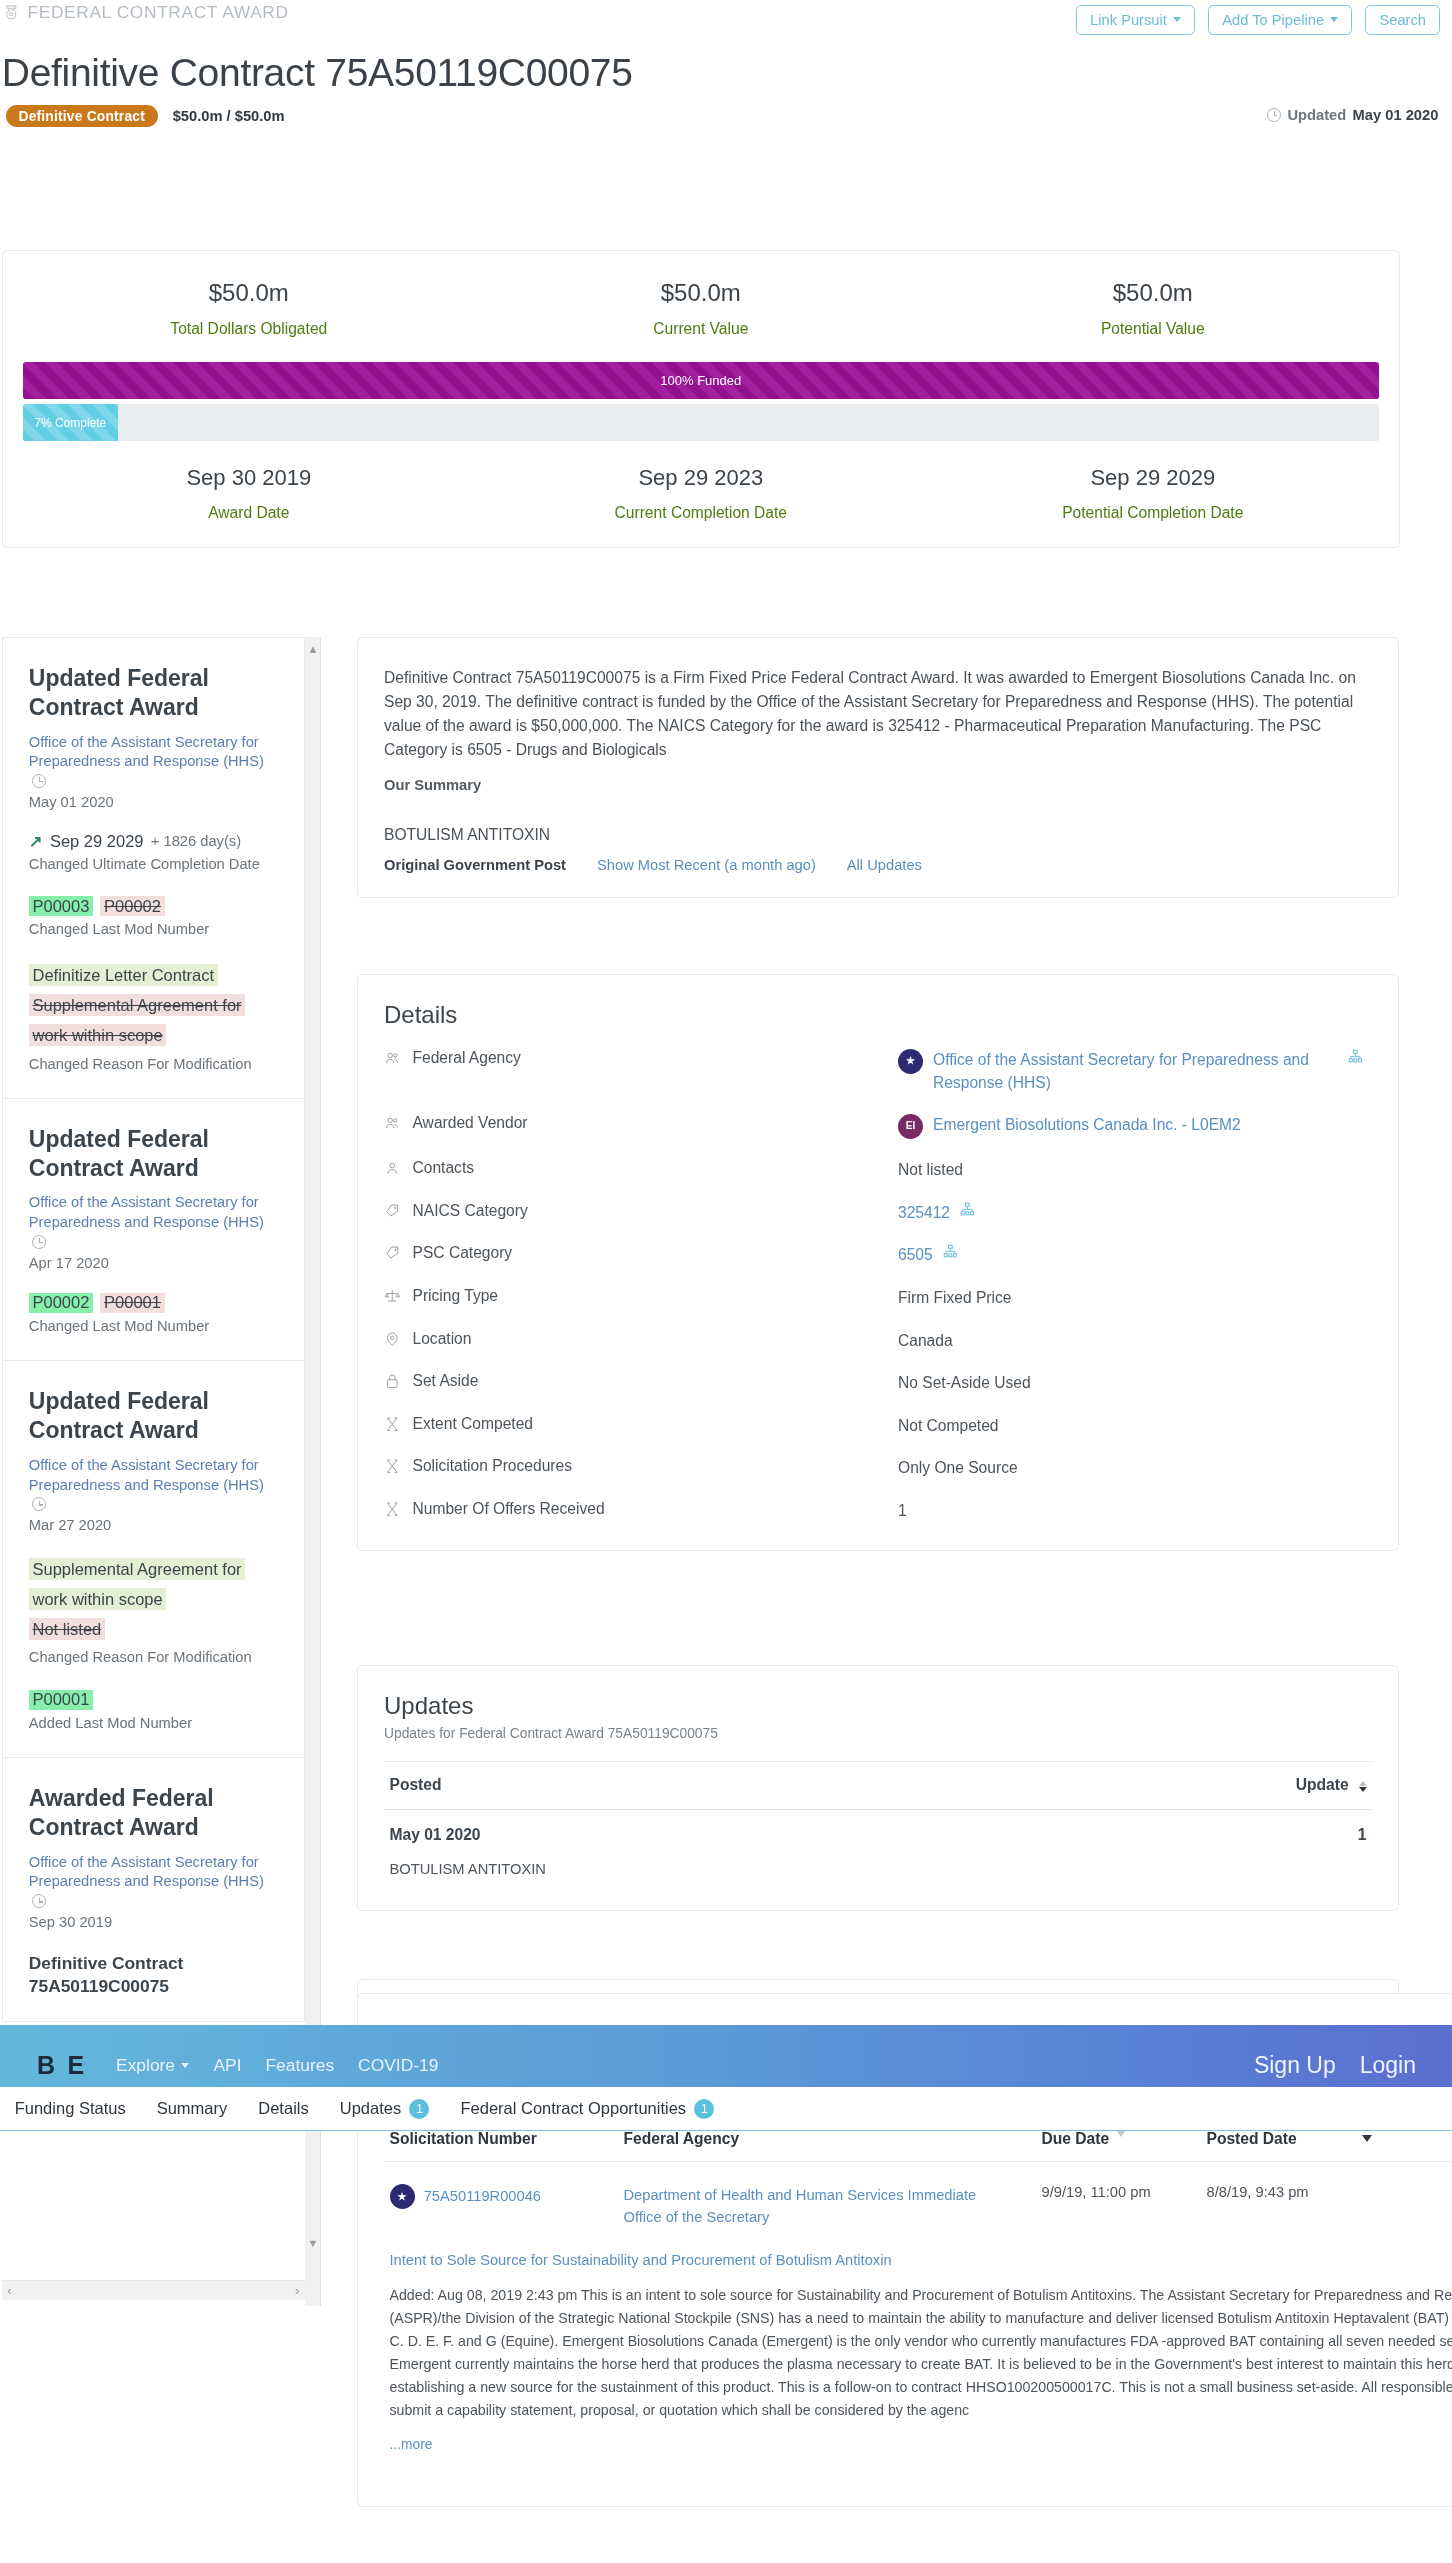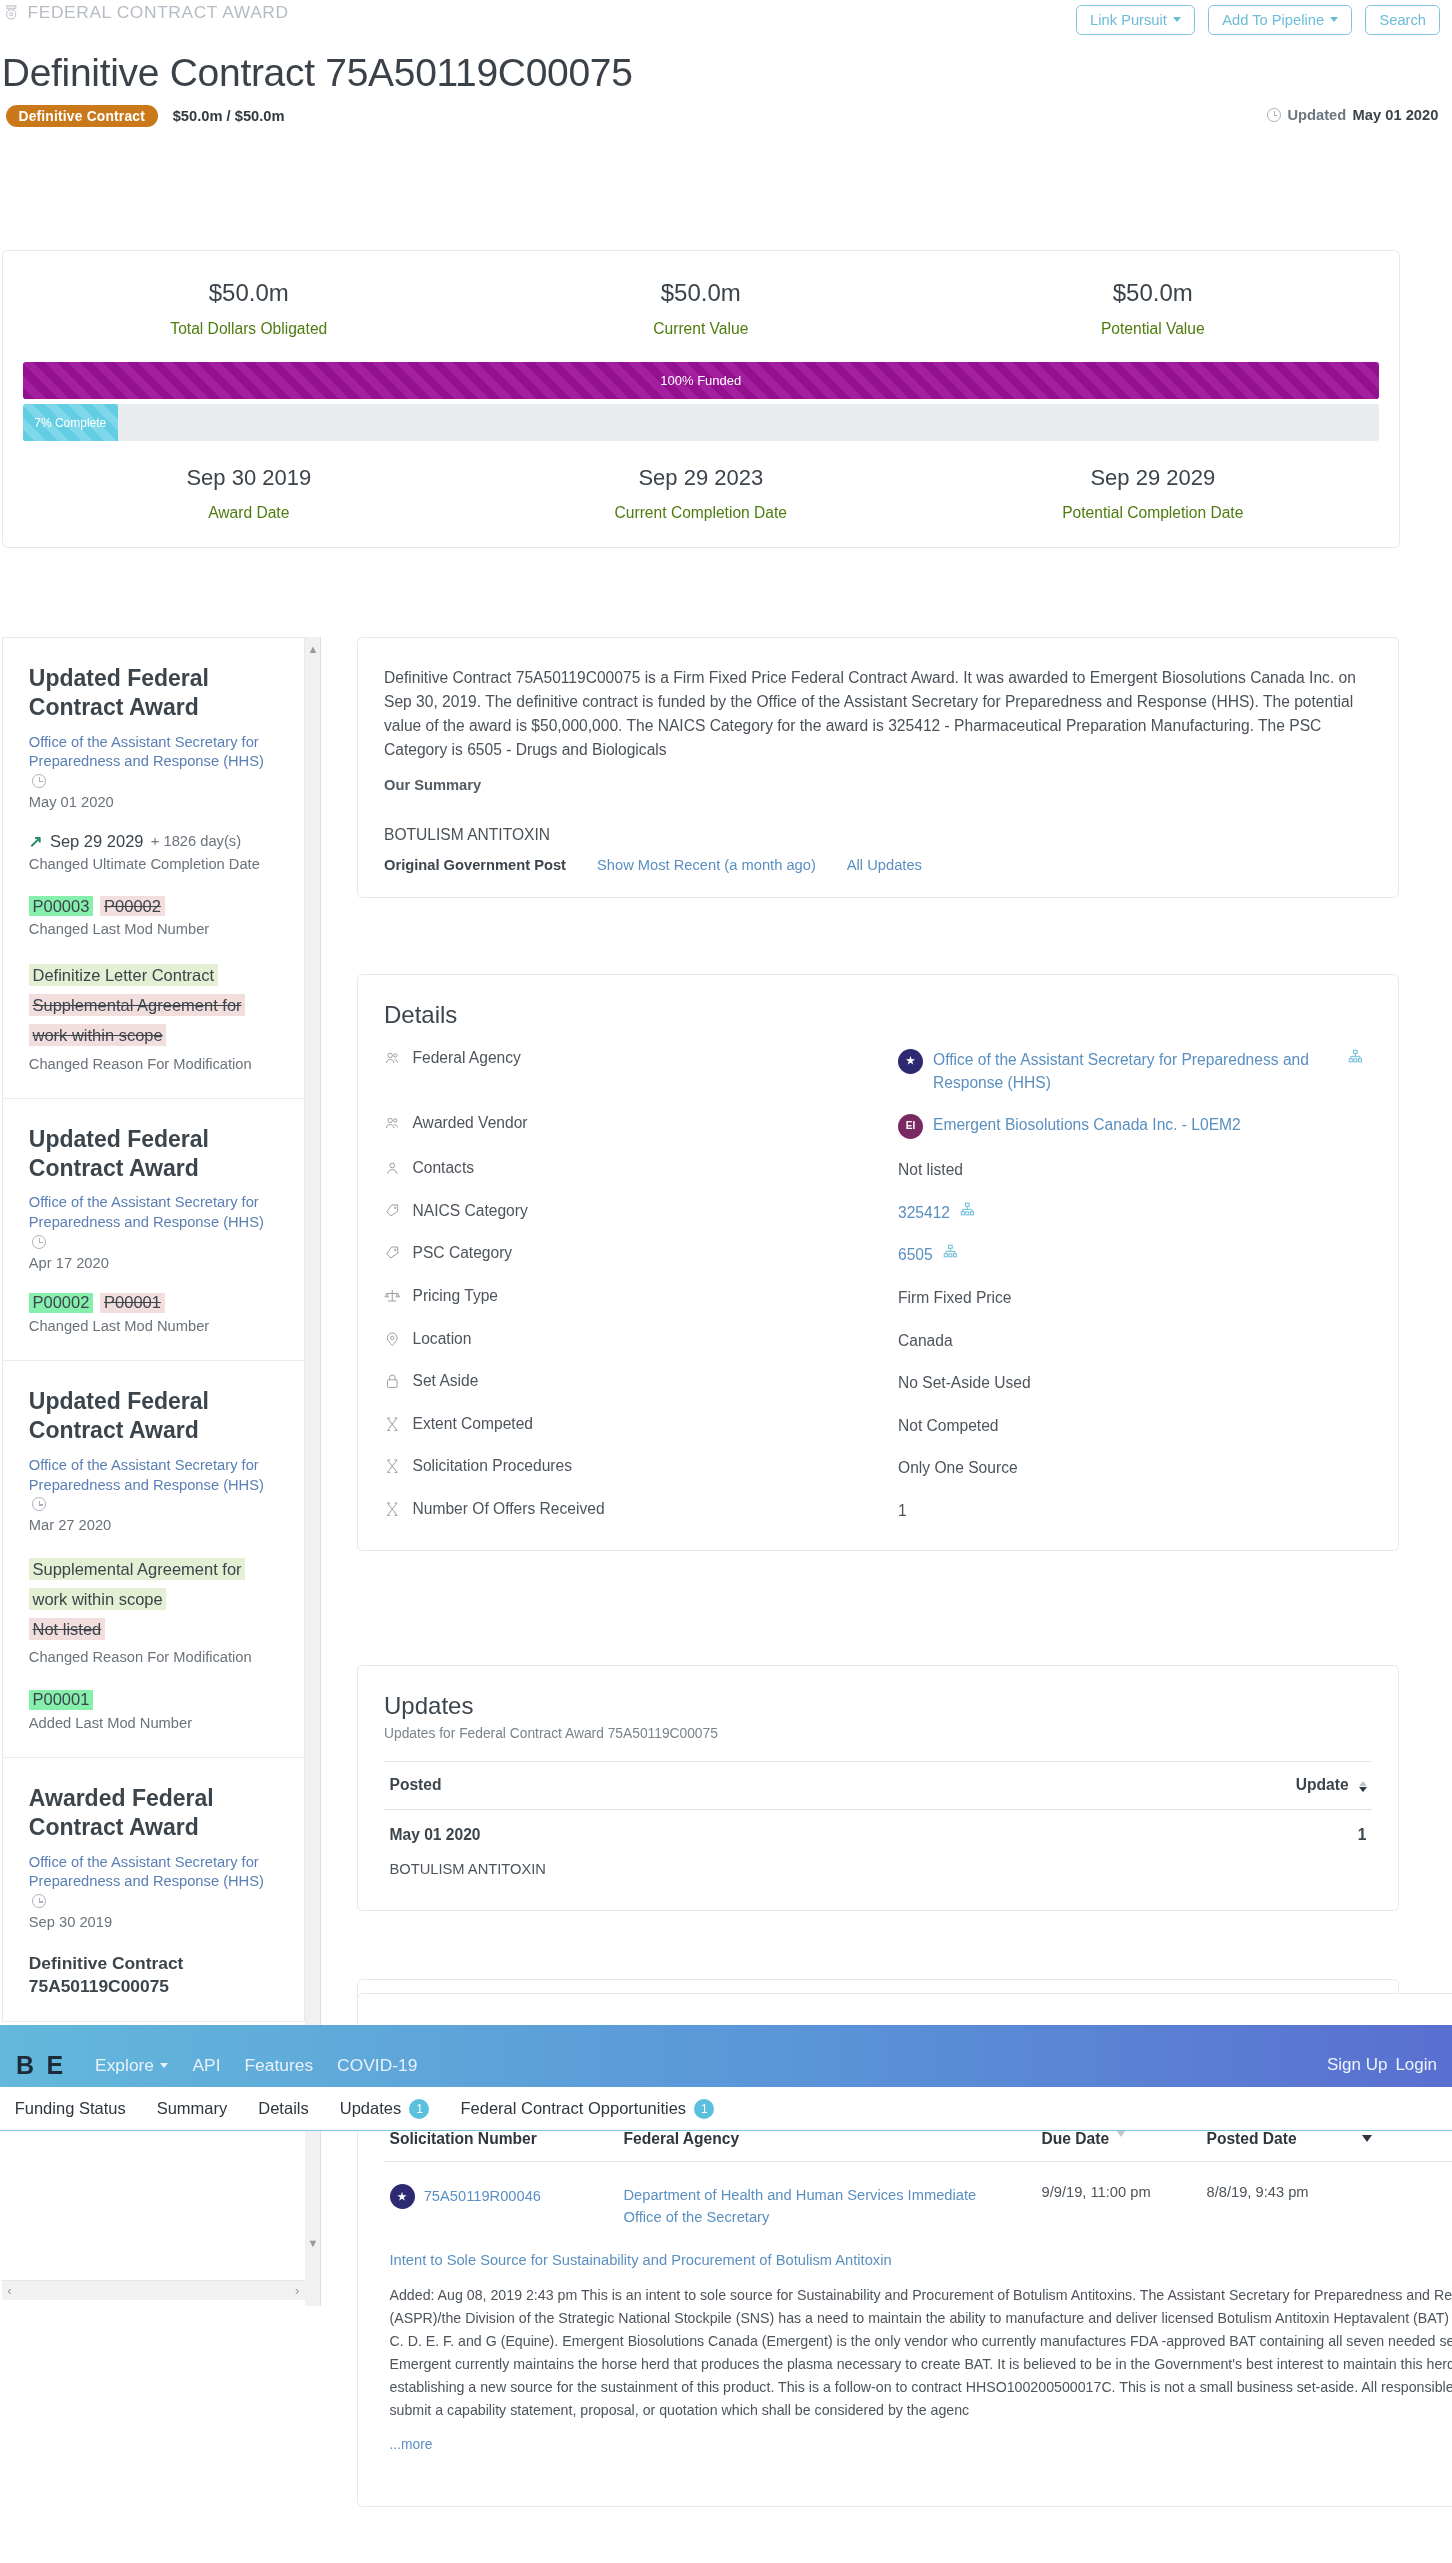--- a/index.html
+++ b/index.html
@@ -189,27 +189,27 @@
   .pg-nums span { width:33px; background:#fff; }
   .pg-nums span.active { background:#2a6496; }
   .pg-arrows { display:flex; border:0.9px solid #7ec4de; border-radius:3.7px; overflow:hidden; height:35px; }
   .pg-arrows span { width:51px; background:#fff; border-right:0.9px solid #7ec4de; }
   .pg-arrows span:last-child { border-right:none; }
 
   
   .navbar {
     position:absolute; left:0; top:2025px; width:1453px; height:80px;
     background: linear-gradient(90deg,#63b8db 0%, #5a95d8 55%, #5a6fd0 100%);
-    display:flex; align-items:center; padding: 0 16px; color:#fff;
+    display:flex; align-items:center; padding: 0 37px; color:#fff;
   }
   .brand { font-size:25px; font-weight:bold; color:#1d2a3a; letter-spacing:2.8px; }
   .navlinks { display:flex; align-items:center; gap:24px; margin-left:29px; font-size:17.4px; color:#e9f2fb; }
   .navlinks .it { display:flex; align-items:center; gap:6.4px; cursor:pointer; }
   .navlinks .caret-w { width:0;height:0;border-left:4.6px solid transparent;border-right:4.6px solid transparent;border-top:5.5px solid #e9f2fb; }
-  .navright { margin-left:auto; display:flex; gap:8px; font-size:17px; color:#eef4fb; }
+  .navright { margin-left:auto; display:flex; gap:24px; font-size:23px; color:#eef4fb; }
 
   
   .tabstrip {
     position:absolute; left:0; top:2087px; width:1453px; height:44px;
     background:#fff; border-bottom:1.8px solid #7ec4de;
     display:flex; align-items:center; gap:31px; padding-left: 14.7px;
     font-size:16.5px; color:#2f363d;
   }
   .tabstrip .tab { display:flex; align-items:center; gap:8.3px; cursor:pointer; }
   .count-badge {

